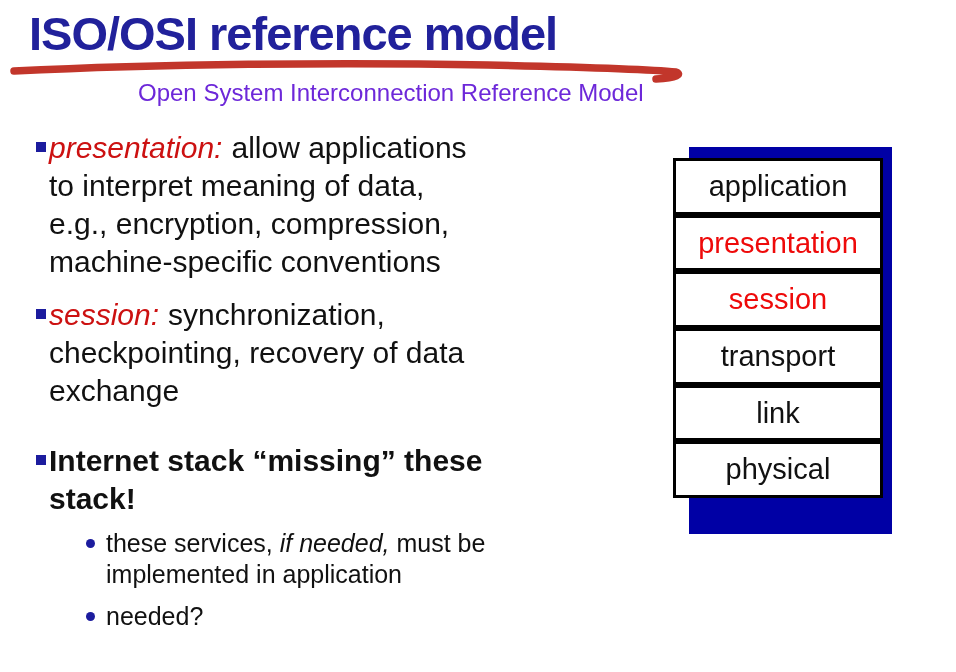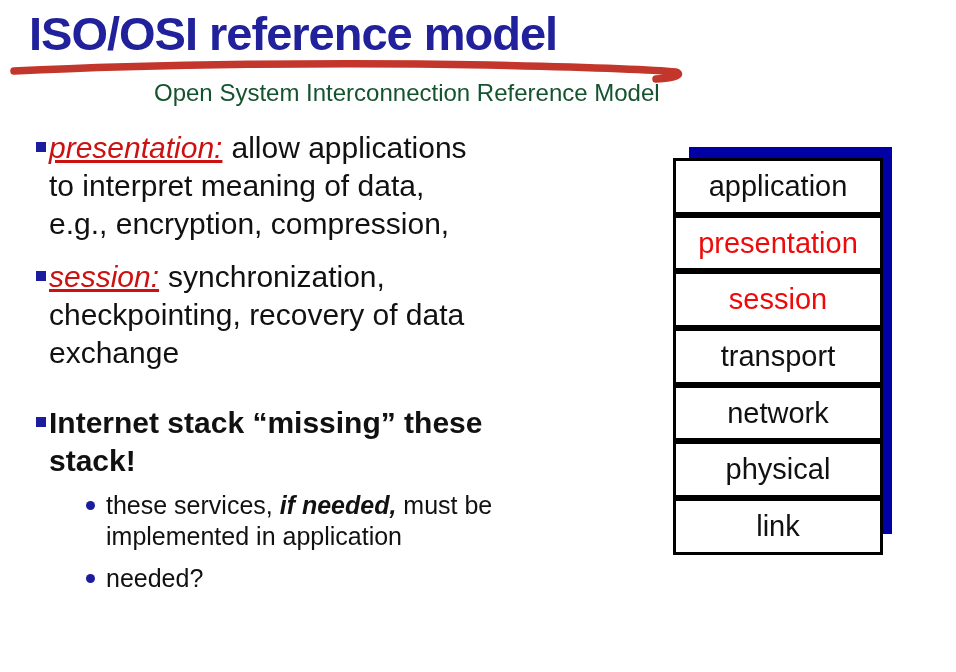--- a/index.html
+++ b/index.html
@@ -14,43 +14,43 @@
 
   
   .title {
     position:absolute; left:29px; top:6px; margin:0;
     font-size:47px; font-weight:700; letter-spacing:-1px;
     color:var(--title-blue,#21219B);
     white-space:nowrap;
   }
   .underline { position:absolute; left:8px; top:57px; }
   .subtitle {
-    position:absolute; left:154px; top:79px;
-    font-size:24px; color:#14532d; white-space:nowrap;
+    position:absolute; left:138px; top:79px;
+    font-size:24px; color:#6d28d9; white-space:nowrap;
   }
 
   
   .content { position:absolute; left:36px; top:129px; width:610px; }
   .bullet { position:relative; padding-left:13px; font-size:30px; line-height:38px; }
   .bullet .sq {
     position:absolute; left:0; top:13px; width:10px; height:10px;
     background:var(--bullet-navy,#1C1C9E);
   }
   .b1 { margin-bottom:15px; }
   .b2 { margin-bottom:32px; }
   .b3 { margin-bottom:10px;font-weight:bold; }
-  .lead { font-style:italic; color:var(--lead-red,#CC1111); margin-right:9px;text-decoration:underline; }
+  .lead { font-style:italic; color:var(--lead-red,#CC1111); margin-right:9px; }
   .subs { padding-left:50px; }
   .sub { position:relative; padding-left:20px; font-size:25px; line-height:31px; }
   .sub .dot {
     position:absolute; left:0; top:11px; width:9px; height:9px; border-radius:50%;
     background:var(--bullet-navy,#1C1C9E);
   }
   .sub1 { margin-bottom:11px; }
-  .it { font-style:italic;font-weight:bold; }
+  .it { font-style:italic; }
   .line { white-space:nowrap; }
 
   
   .stack { position:absolute; left:673px; top:147px; width:283px; height:425px; }
   .stack .shadow {
     position:absolute; left:16px; top:0; width:207px; height:387px;
     background:var(--shadow-blue,#0000A5);
   }
   .stack .boxes { position:absolute; left:0; top:11px; width:210px; display:flex; flex-direction:column; }
   .stack .box {
@@ -79,20 +79,21 @@
 
   <div class="subtitle">Open System Interconnection Reference Model</div>
 
   <div class="content">
 
     <div class="bullet b1">
       <span class="sq"></span>
       <div class="line"><span class="lead">presentation:</span><span>allow applications</span></div>
       <div class="line">to interpret meaning of data,</div>
       <div class="line">e.g., encryption, compression,</div>
+      <div class="line">machine-specific conventions</div>
     </div>
 
     <div class="bullet b2">
       <span class="sq"></span>
       <div class="line"><span class="lead">session:</span><span>synchronization,</span></div>
       <div class="line">checkpointing, recovery of data</div>
       <div class="line">exchange</div>
     </div>
 
     <div class="bullet b3">
@@ -116,23 +117,22 @@
   </div>
 
   <div class="stack">
     <div class="shadow"></div>
 
     <div class="boxes">
       <div class="box">application</div>
       <div class="box highlight">presentation</div>
       <div class="box highlight">session</div>
       <div class="box">transport</div>
-      <div class="box">network</div>
+      <div class="box">link</div>
       <div class="box">physical</div>
-      <div class="box">link</div>
     </div>
 
     <div class="labels">
       <div class="lbl">L7</div>
       <div class="lbl">L6</div>
       <div class="lbl">L5</div>
       <div class="lbl">L4</div>
       <div class="lbl">L3</div>
       <div class="lbl">L2</div>
       <div class="lbl">L1</div>

